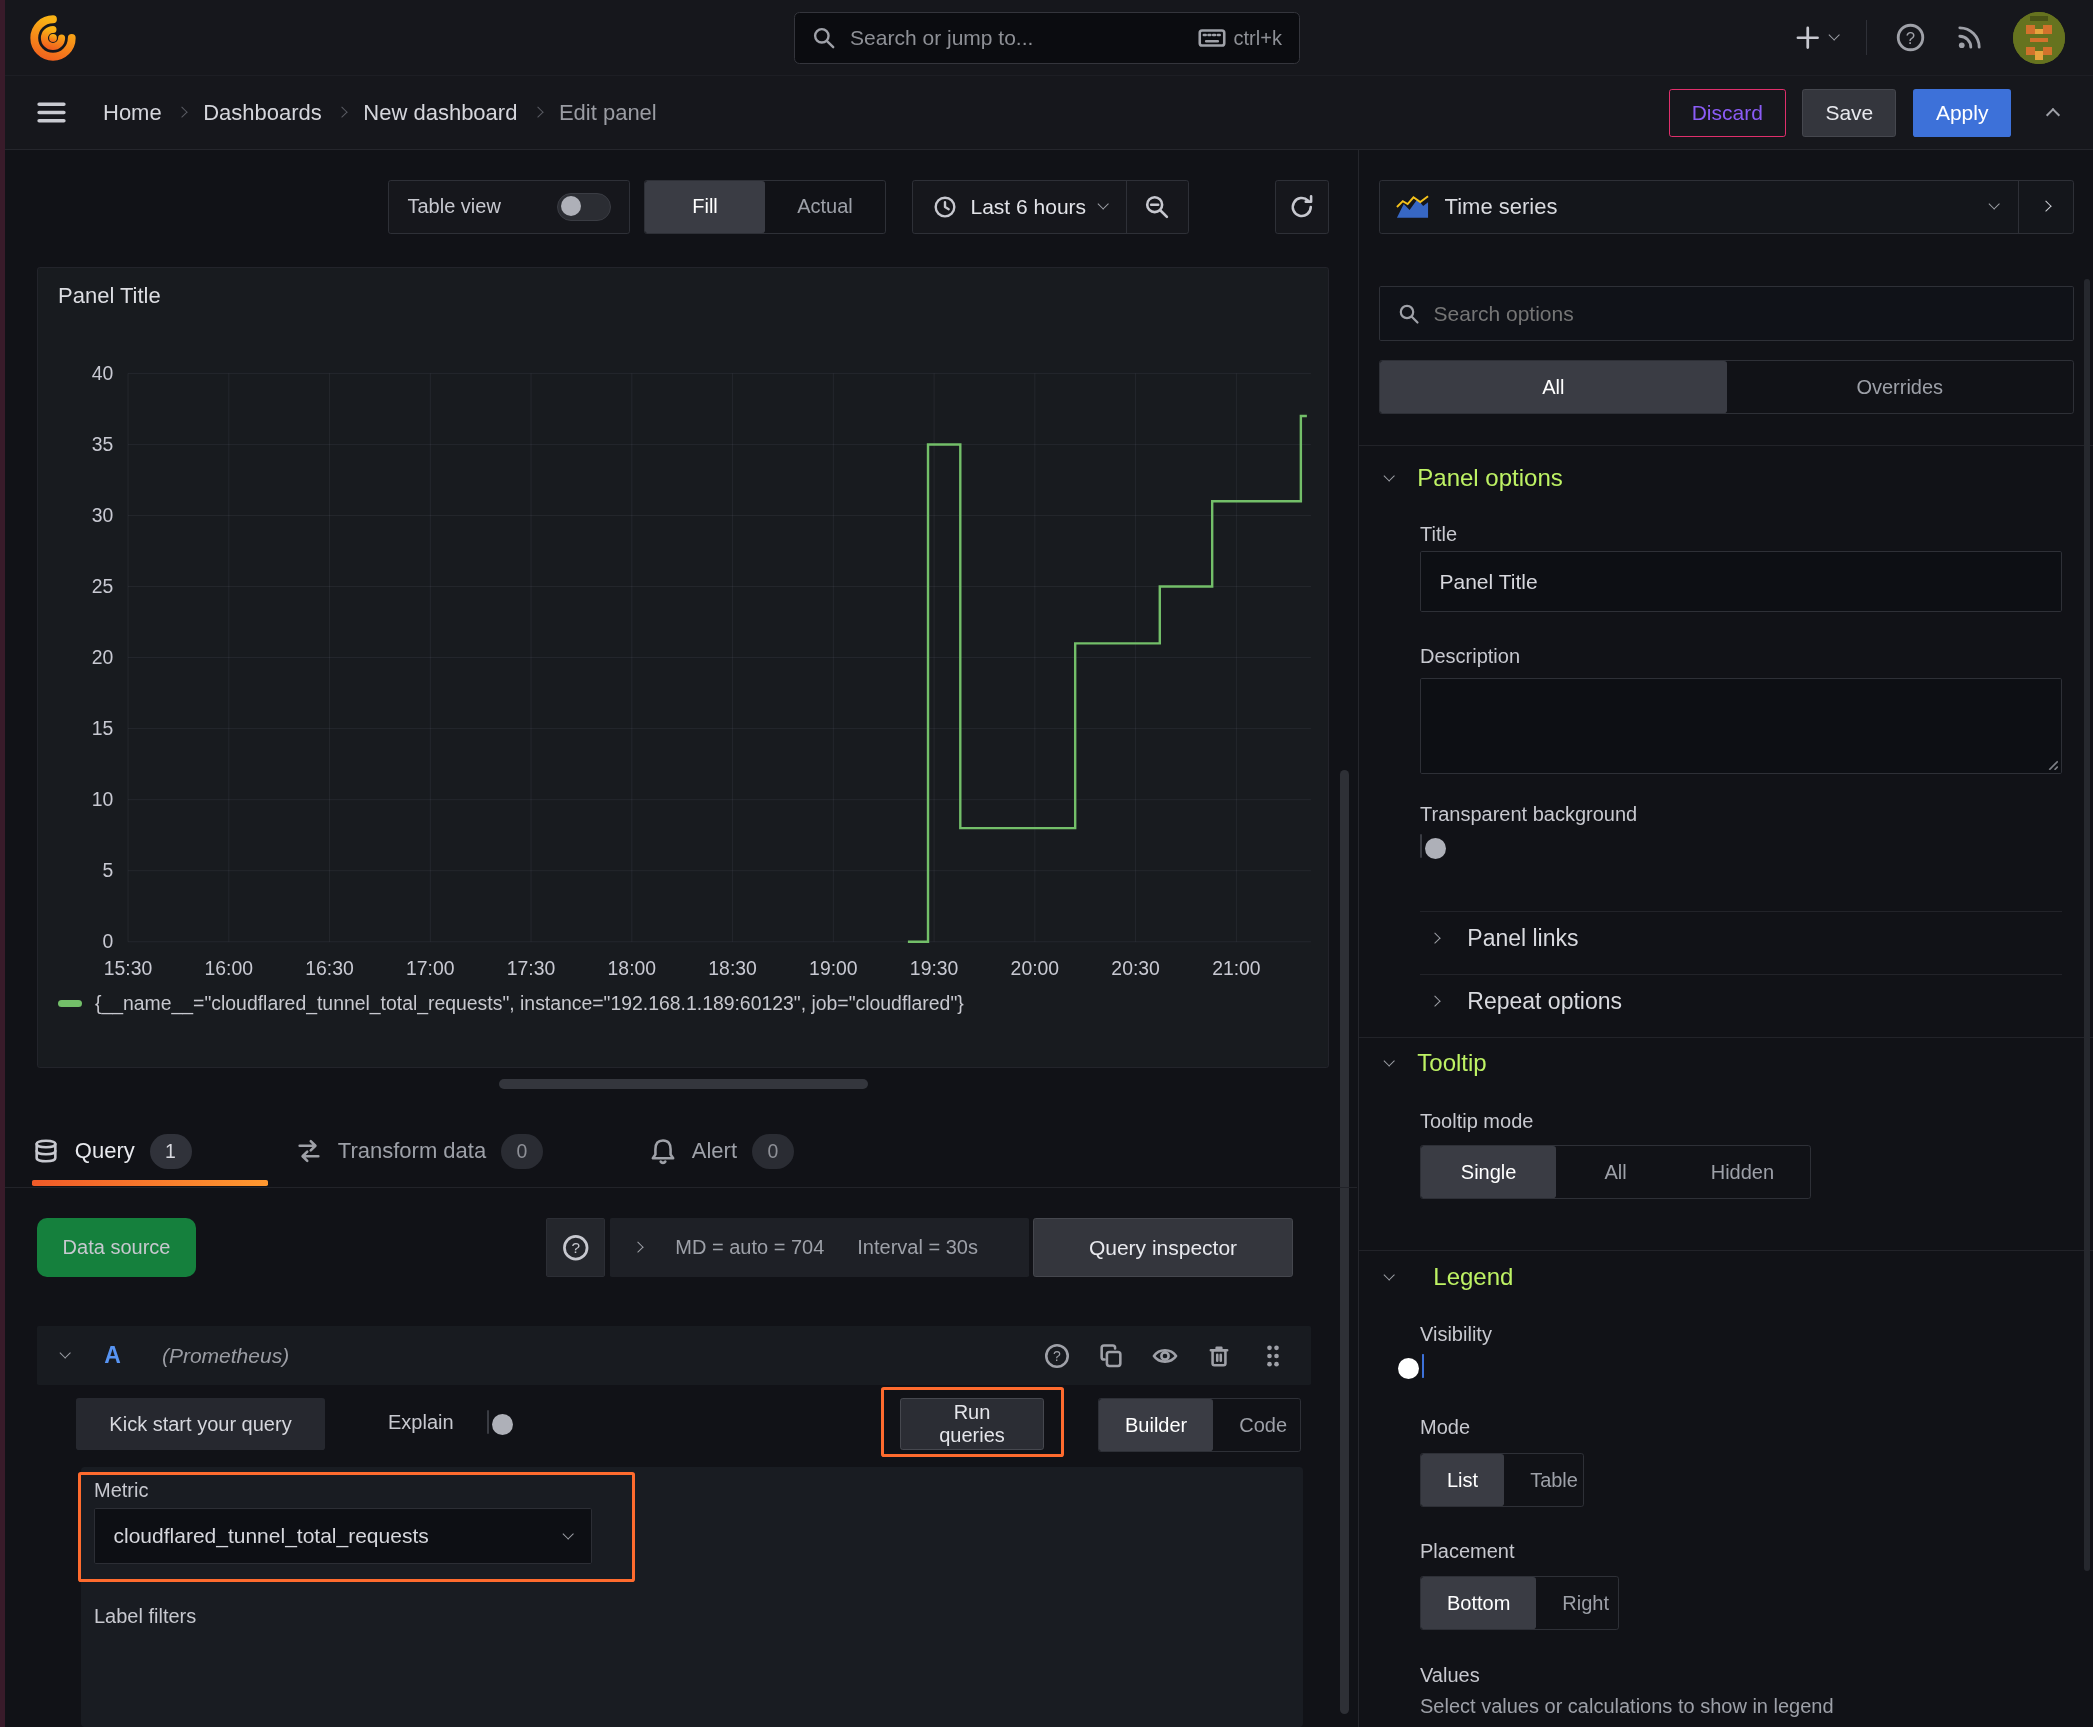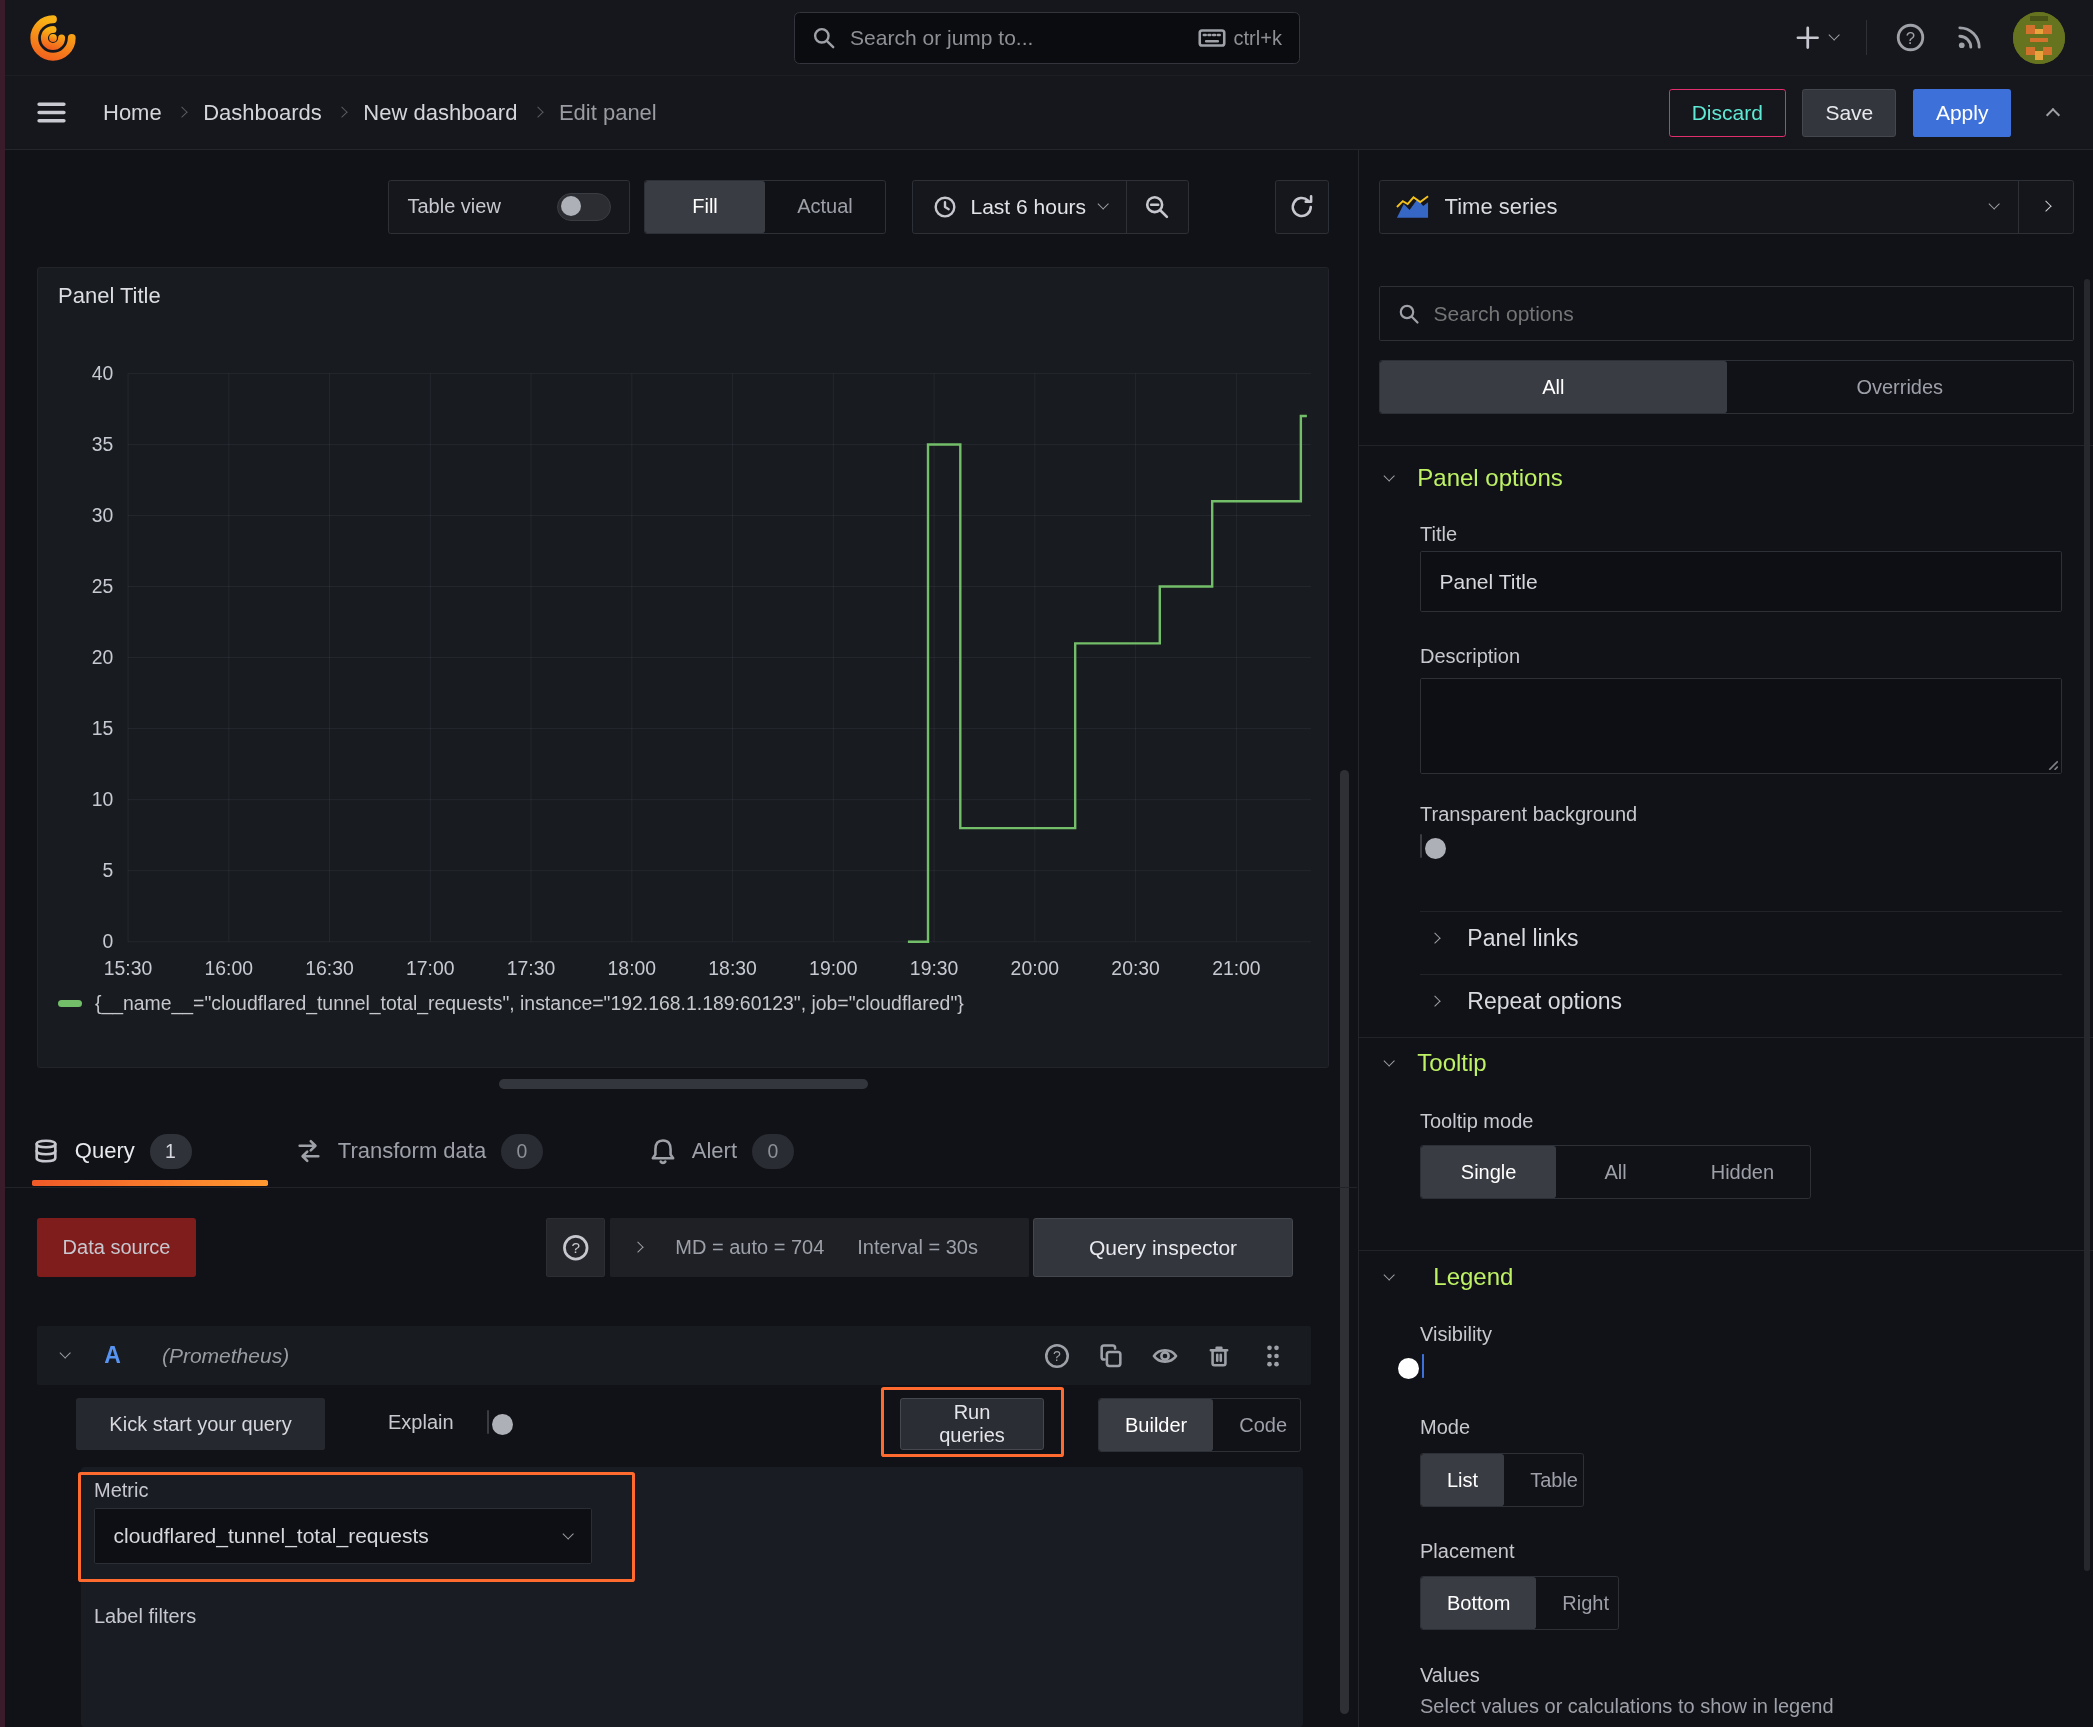--- a/index.html
+++ b/index.html
@@ -26,21 +26,21 @@
   .shortcut{color:#8e9096;font-size:20px;display:flex;align-items:center;gap:7.4px}
   .topicons{margin-left:auto;display:flex;align-items:center;gap:28px}
   .vdiv{width:0.9px;height:35px;background:#2e3037}
   .avatar{width:52px;height:52px;border-radius:50%;overflow:hidden;background:#66731f}
 
   .crumb{font-size:22px;color:#d5d6dc}
   .crumb.dim{color:#9a9ca3}
   .crumbsep{margin:0 16.6px}
 
   .btn{display:inline-flex;align-items:center;justify-content:center;height:48px;padding:0 22px;border-radius:2.8px;font-size:21px;cursor:pointer;border:0.9px solid transparent}
-  .btn-danger{border-color:var(--destructive-pink);color:#5eead4;background:transparent}
+  .btn-danger{border-color:var(--destructive-pink);color:#8b5cf6;background:transparent}
   .btn-sec{background:#34363d;border-color:#45474e;color:var(--text-bright)}
   .btn-pri{background:var(--primary-blue);color:#fff}
 
   
   .chev{display:inline-block;width:10px;height:10px;border-right:2.3px solid #9fa1a8;border-bottom:2.3px solid #9fa1a8}
   .chev.down{transform:rotate(45deg);margin-top:-4.6px}
   .chev.right{transform:rotate(-45deg)}
   .chev.up{transform:rotate(-135deg);margin-top:4.6px}
   .chev.sm{width:8.3px;height:8.3px;border-width:1.8px}
   .chev.lite{border-color:#d0d1d8}
@@ -70,21 +70,21 @@
   .scroll-thumb{background:#34363d;border-radius:5.5px}
 
   
   .qtab{display:flex;align-items:center;gap:14.8px;cursor:pointer}
   .qtab .lbl{font-size:22px;color:var(--text-dim)}
   .qtab.active .lbl{color:var(--text-bright)}
   .badge{min-width:42px;height:35px;border-radius:18.5px;background:#2a2c33;color:#8e9097;font-size:19.4px;display:flex;align-items:center;justify-content:center;padding:0 13px}
   .badge.lit{color:#d8d9df;background:#30323a}
   .tab-underline{position:absolute;height:5.5px;border-radius:1.8px;background:linear-gradient(90deg,#f05a28,#ff9830)}
 
-  .chip{background:#7f1d1d;border-radius:3px;display:flex;align-items:center;justify-content:center;font-size:20px;color:#c7c8cf}
+  .chip{background:#15803d;border-radius:10px;display:flex;align-items:center;justify-content:center;font-size:20px;color:#c7c8cf}
   .select{background:var(--input);border:0.9px solid #2c2e35;border-radius:1.8px;display:flex;align-items:center;gap:14.8px;padding:0 18.5px;font-size:21px;color:#d6d7dd;cursor:pointer}
   .select .ph{color:var(--text-dim)}
   .annotation{position:absolute;border:3.7px solid var(--annotation-orange);border-radius:2.8px;pointer-events:none;z-index:20}
 
   .ds-opts{background:#1e2026;border-radius:1.8px;display:flex;align-items:center;gap:33px;color:var(--text-dim);font-size:20px;padding:0 24px}
 
   .sec-label{font-size:20px;color:#c7c8cf}
   .head-label{font-size:24px;color:#bef264}
   .mid-label{font-size:23px;color:#d9dadf}
 

